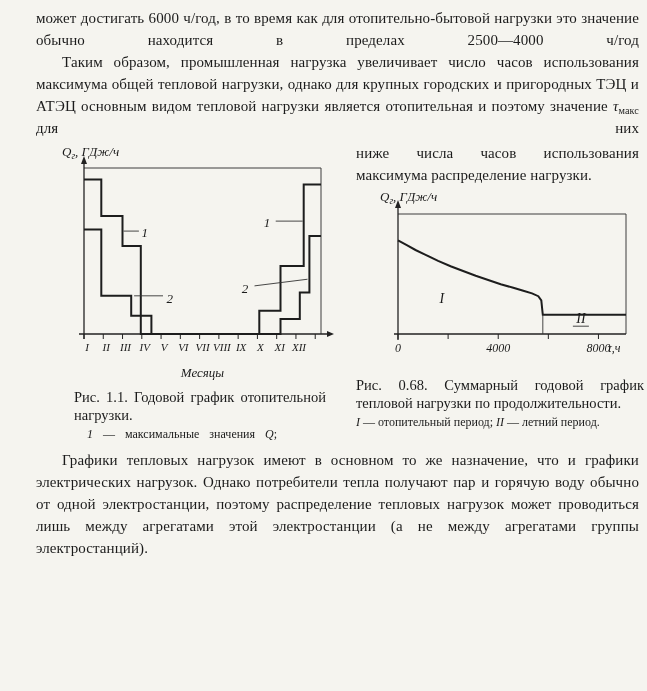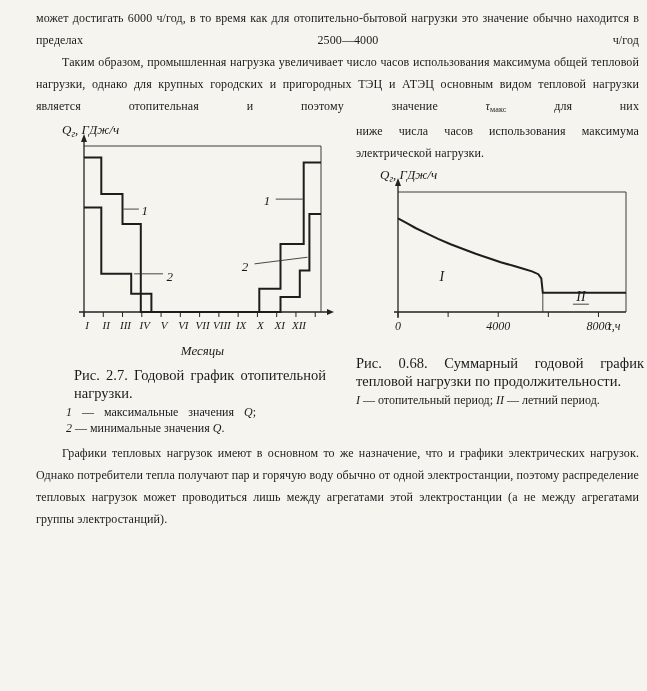--- a/index.html
+++ b/index.html
@@ -3,41 +3,41 @@
 <meta charset="utf-8">
 <style>
   html,body{margin:0;padding:0;}
   body{
     width:647px;height:691px;overflow:hidden;
     background:#f5f4ef;color:#1b1b1b;
     font-family:"Liberation Serif", serif;
   }
   .page{padding:7px 8px 0 36px;}
   p.body-text{
-    margin:0;font-size:12px;line-height:22px;text-align:justify;
+    margin:0;font-size:15px;line-height:22px;text-align:justify;
     letter-spacing:0.1px;
   }
   p.indent{text-indent:26px;}
   p.force-last{text-align-last:justify;}
   sub{font-size:68%;line-height:0;position:relative;top:0.28em;vertical-align:baseline;}
   i{font-style:italic;}
 
   .figures-row{display:flex;margin:3px 0 6px 0;}
   .fig-col-left{width:320px;flex:none;}
   .fig-col-right{flex:1;min-width:0;padding-left:0px;}
   .fig-svg{display:block;}
   #svg-fig19{margin-left:18px;}
   #svg-fig110{margin-top:2px;margin-left:2px;}
   .caption{
     font-size:14.5px;line-height:18px;text-align:justify;margin-top:6px;
   }
   .cap19{margin-left:38px;width:252px;}
   .cap110{width:288px;}
   .legend{font-size:12px;line-height:15.5px;text-align:justify;margin-top:3px;}
-  .leg19{margin-left:30px;width:252px;}
+  .leg19{margin-left:51px;width:252px;}
   .leg110{width:288px;}
   .spread{word-spacing:7px;}
 
   
   svg text{font-family:"Liberation Serif", serif;fill:#1b1b1b;}
   .frame{fill:none;stroke:#3c3c3c;stroke-width:1;}
   .axis{stroke:#222;stroke-width:1.3;}
   .tickline{stroke:#222;stroke-width:1;}
   .curve{fill:none;stroke:#1d1d1d;stroke-width:2;stroke-linejoin:miter;}
   .thin{stroke:#333;stroke-width:0.9;}
@@ -98,29 +98,28 @@
           <path d="M 30.0 87.4 H 47.3 V 153.8 H 77.2 V 173.7 H 97.4 V 192.0 H 226.5 V 177.1 H 245.8 V 150.5 H 255.4 V 94.1 H 267.0" class="curve"></path>
           <line x1="69.5" y1="89.08" x2="84.91463414634146" y2="89.08" class="thin"></line>
           <text x="90.6951219512195" y="94.74" class="ann">1</text>
           <line x1="80.09756097560975" y1="153.82" x2="108.99999999999999" y2="153.82" class="thin"></line>
           <text x="115.7439024390244" y="161.14" class="ann">2</text>
           <line x1="221.71951219512192" y1="79.12" x2="248.69512195121948" y2="79.12" class="thin"></line>
           <text x="213.04878048780486" y="84.78" class="ann">1</text>
           <line x1="200.52439024390242" y1="143.86" x2="253.51219512195118" y2="137.22" class="thin"></line>
           <text x="190.890243902439" y="151.18" class="ann">2</text>
         </svg>
-      <div class="caption cap19">Рис. 2.7. Годовой график отопительной нагрузки.</div>
+      <div class="caption cap19">Рис. 1.1. Годовой график отопительной нагрузки.</div>
       <div class="legend leg19">
         <div class="spread"><i>1</i> — максимальные значения <i>Q</i>;</div>
-        <div><i>2</i> — минимальные значения <i>Q</i>.</div>
       </div>
     </div>
 
     <div class="fig-col-right">
-      <p class="body-text">ниже числа часов использования максимума электрической нагрузки.</p>
+      <p class="body-text">ниже числа часов использования максимума распределение нагрузки.</p>
       <svg id="svg-fig110" class="fig-svg" width="285" height="182" viewBox="0 0 285 182">
           <path d="M 40 26 H 268 V 146" class="frame"></path>
           <line x1="40" y1="152" x2="40" y2="18" class="axis"></line>
           <polygon points="37,20 40,12 43,20" class="arrowhead"></polygon>
           <line x1="36" y1="146" x2="268" y2="146" class="axis"></line>
           <line x1="40" y1="146" x2="40" y2="151" class="tickline"></line>
           <text x="40" y="164" class="num-label">0</text>
           <line x1="90.1098901098901" y1="146" x2="90.1098901098901" y2="151" class="tickline"></line>
           <line x1="140.2197802197802" y1="146" x2="140.2197802197802" y2="151" class="tickline"></line>
           <text x="140.2197802197802" y="164" class="num-label">4000</text>

